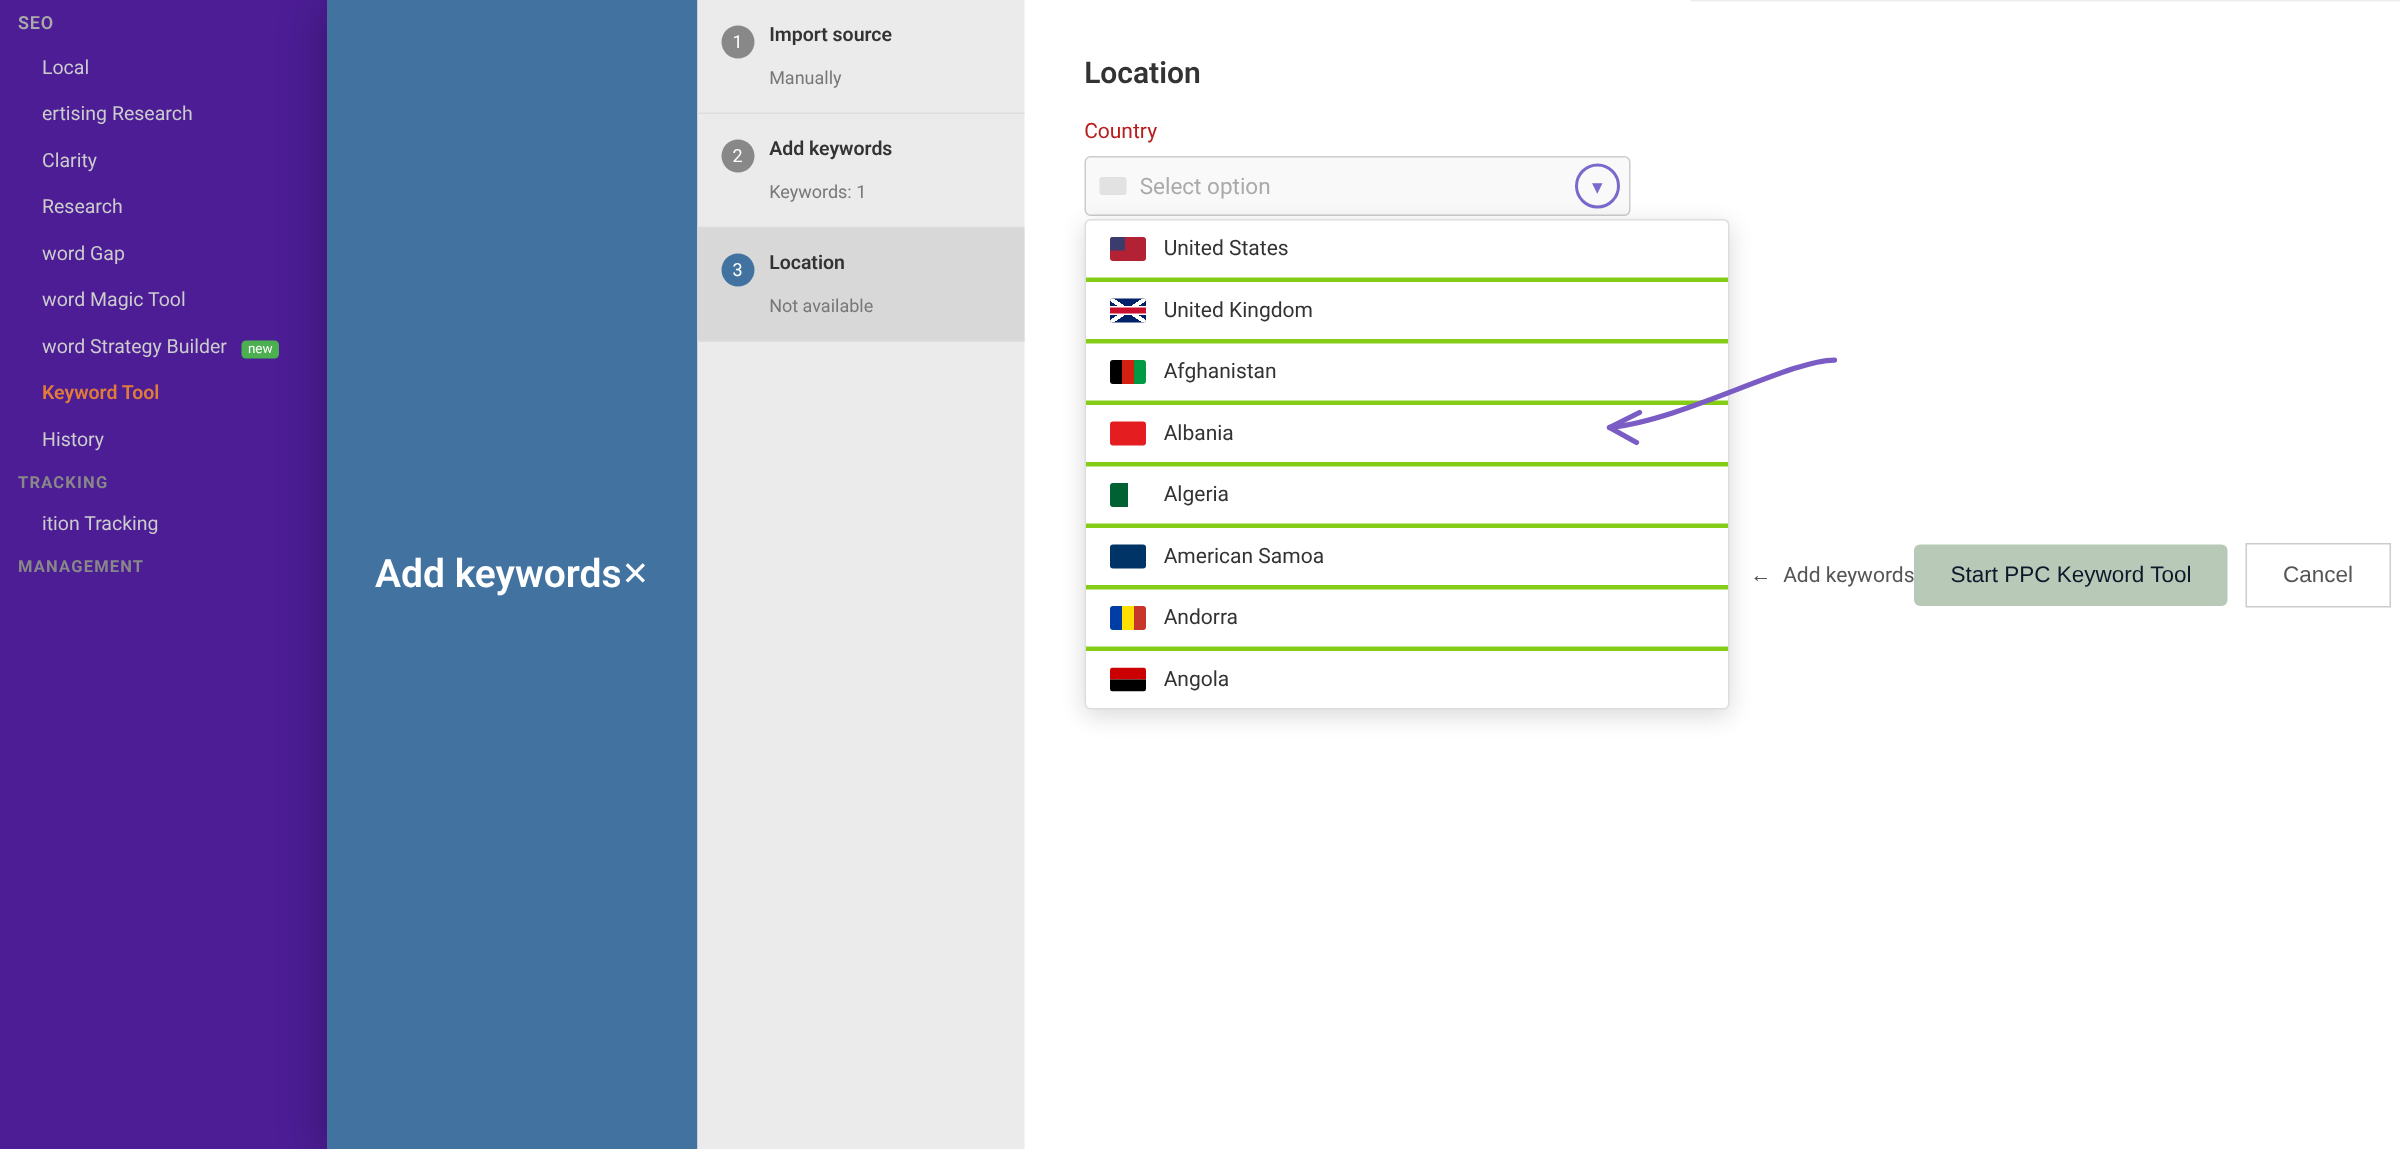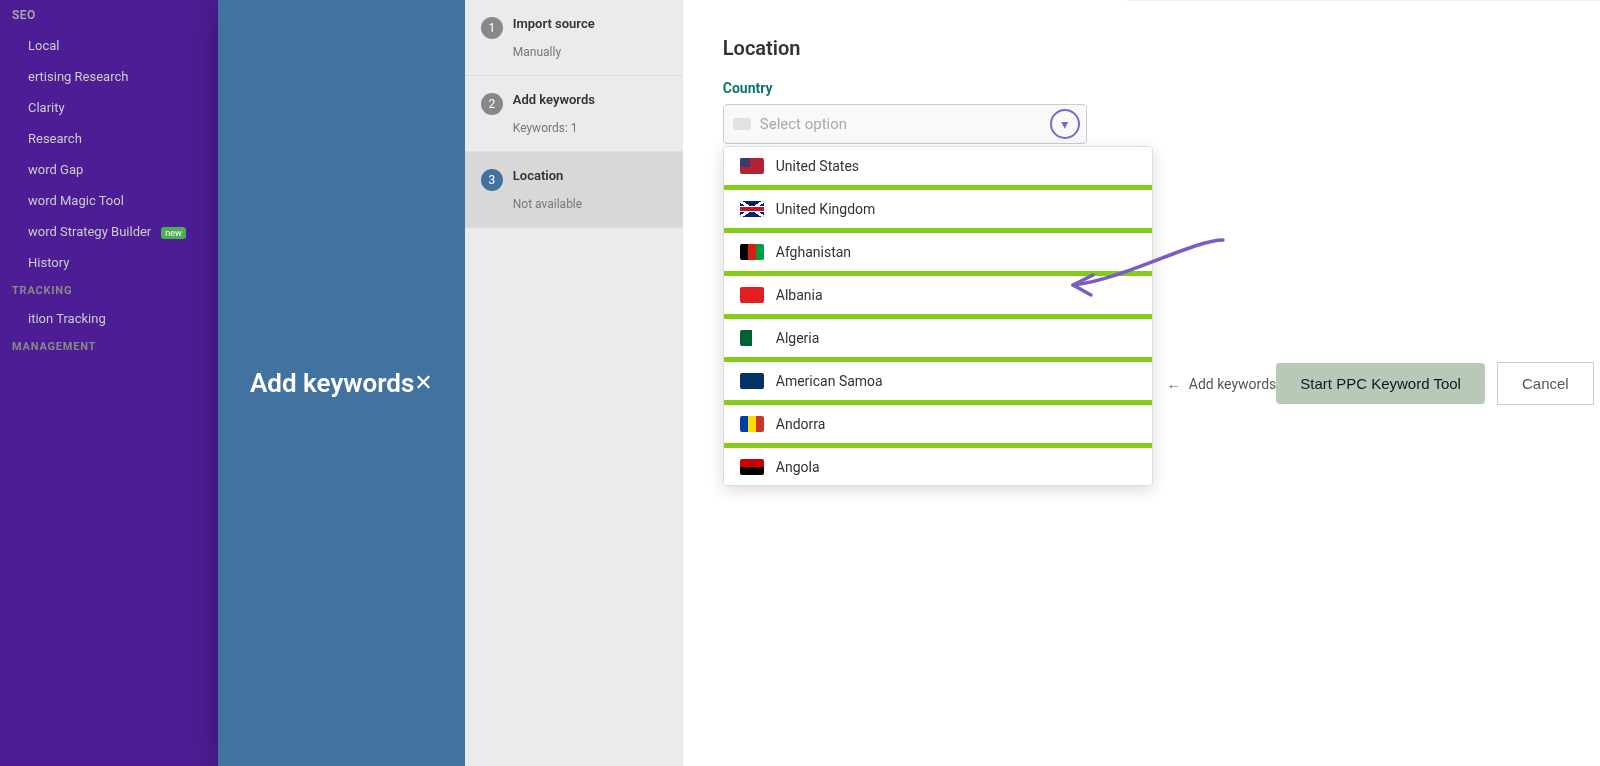--- a/index.html
+++ b/index.html
@@ -175,23 +175,23 @@
 
     .section-title {
       font-size: 20px;
       font-weight: 600;
       color: #333;
       margin-bottom: 20px;
     }
 
     .field-label {
       font-size: 14px;
-      color: #0f766e;
+      color: #b91c1c;
       margin-bottom: 8px;
-      font-weight: 700;
+      font-weight: 400;
     }
 
     .select-container {
       position: relative;
       width: 364px;
     }
 
     .select-trigger {
       width: 100%;
       padding: 10px 44px 10px 36px;
@@ -263,21 +263,21 @@
     }
 
     .dropdown-item {
       padding: 11px 16px;
       display: flex;
       align-items: center;
       gap: 12px;
       cursor: pointer;
       font-size: 14px;
       color: #333;
-      border-bottom: 5px solid #84cc16;
+      border-bottom: 3px solid #84cc16;
     }
     .dropdown-item:last-child { border-bottom: none; }
 
     .flag-icon {
       width: 24px;
       height: 16px;
       border-radius: 2px;
       flex-shrink: 0;
       overflow: hidden;
       position: relative;
@@ -437,20 +437,23 @@
   </div>
   <div class="sidebar-item">
     <span>word Gap</span>
   </div>
   <div class="sidebar-item">
     <span>word Magic Tool</span>
   </div>
   <div class="sidebar-item">
     <span>word Strategy Builder</span>
     <span style="background:#4caf50;color:#fff;font-size:9px;padding:1px 4px;border-radius:3px;margin-left:4px;">new</span>
+  </div>
+  <div class="sidebar-item active">
+    <span>Keyword Tool</span>
   </div>
   <div class="sidebar-item">
     <span>History</span>
   </div>
   <div class="sidebar-group-label">TRACKING</div>
   <div class="sidebar-item">
     <span>ition Tracking</span>
   </div>
   <div class="sidebar-group-label">MANAGEMENT</div>
 </div>

